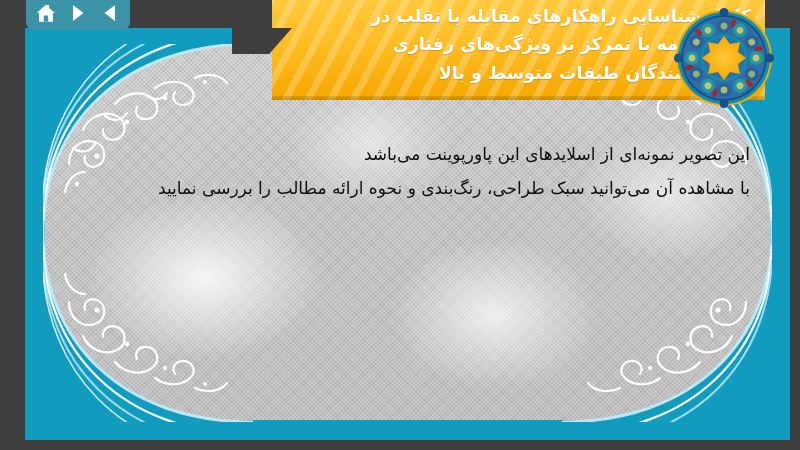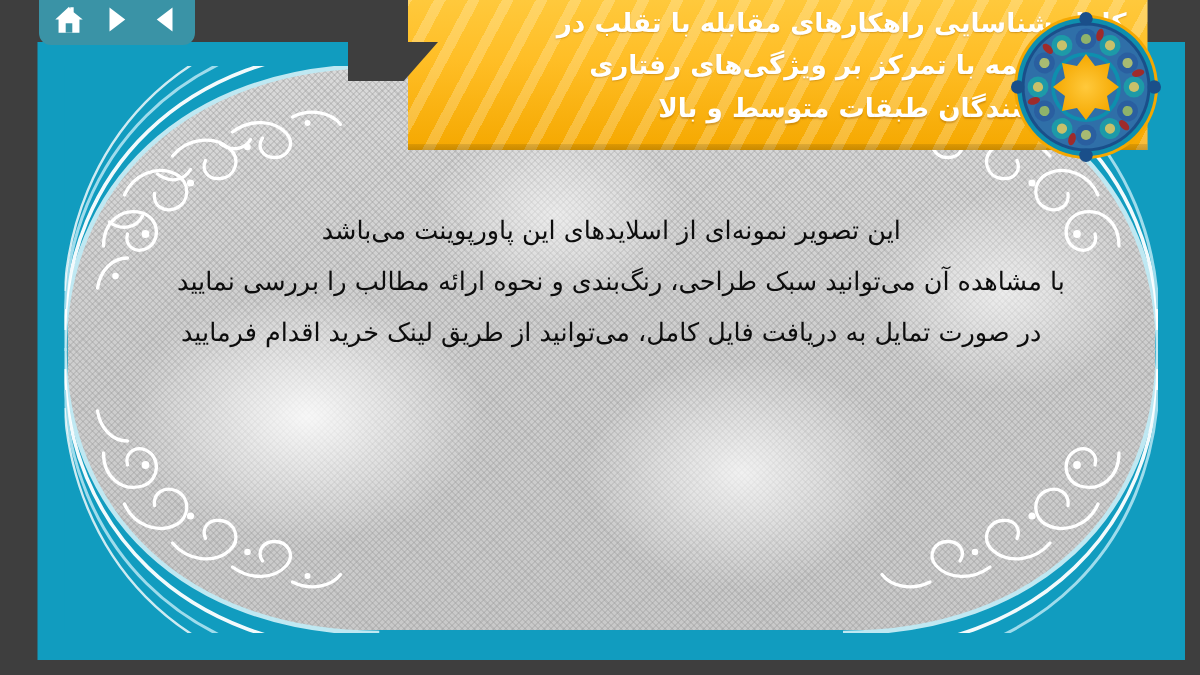--- a/index.html
+++ b/index.html
@@ -99,20 +99,21 @@
     padding:0 40px;
     z-index:20;
     color:#111;
   }
   .body-line{
     font-size:17px;line-height:1.0;
     margin:0 0 17px 0;
     font-weight:500;
     color:#0d0d0d;
     white-space:nowrap;
+    text-align:right;
   }
   .body-line:last-child{margin-bottom:0;}
   
   .line-1{padding-left:0;}
   .line-2{padding-left:13px;}
   .line-3{padding-left:0;}
 </style>
 </head>
 <body>
 
@@ -247,21 +248,20 @@
             <circle cx="84" cy="78" r="2.4"></circle>
             <circle cx="122" cy="54" r="2.2"></circle>
           </g>
         </g>
       </svg>
     </div>
 
     <div class="body-text">
       <p class="body-line line-1">این تصویر نمونه‌ای از اسلایدهای این پاورپوینت می‌باشد</p>
       <p class="body-line line-2">با مشاهده آن می‌توانید سبک طراحی، رنگ‌بندی و نحوه ارائه مطالب را بررسی نمایید</p>
-      <p class="body-line line-3">در صورت تمایل به دریافت فایل کامل، می‌توانید از طریق لینک خرید اقدام فرمایید</p>
     </div>
 
   </div>
 
   <div class="notch"></div>
 
   <div class="banner">
     <div class="banner-title">کامل شناسایی راهکارهای مقابله با تقلب در
 صنعت بیمه با تمرکز بر ویژگی‌های رفتاری
 مصرف‌کنندگان طبقات متوسط و بالا</div>

